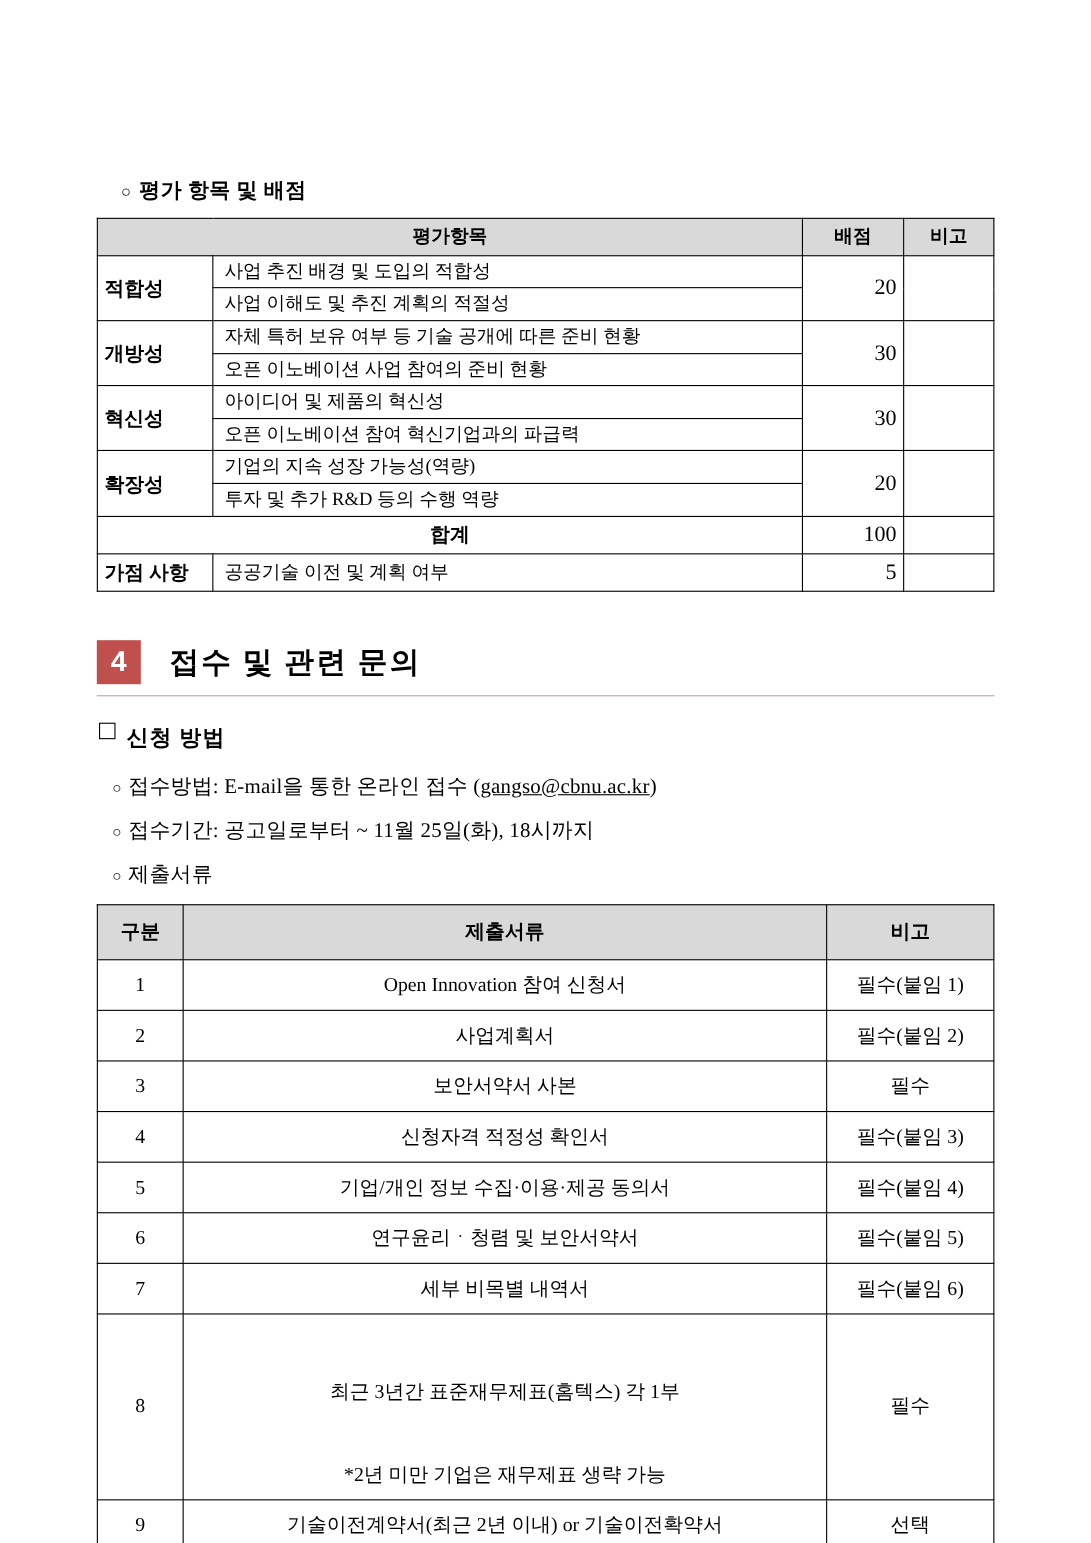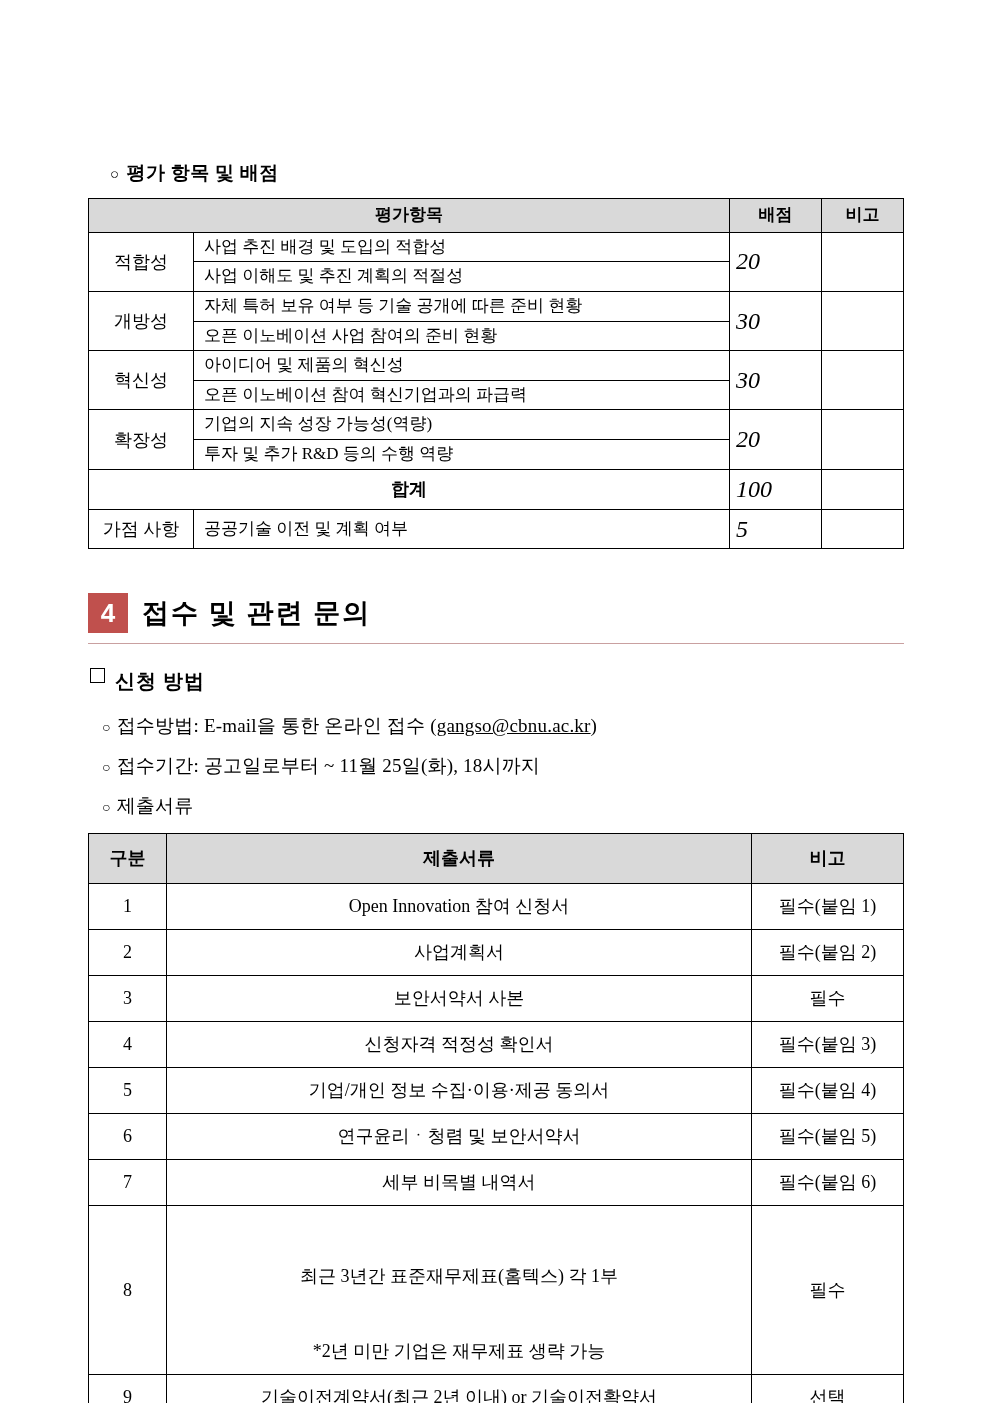--- a/index.html
+++ b/index.html
@@ -54,33 +54,31 @@
     line-height: 1.45;
   }
   .eval-table thead th {
     background: #d9d9d9;
     text-align: center;
     font-weight: bold;
     font-size: 17px;
     padding: 4px 6px;
   }
   .eval-table td.cat {
-    text-align: center;
-    font-weight: normal;
+    font-weight: bold;
     font-size: 18px;
   }
   .eval-table td.item {
     text-align: left;
     padding-left: 10px;
     margin-top: 24px;
   }
   .eval-table td.score {
-    text-align: left;
-    font-size: 24px;
-    font-style: italic;
+    text-align: right;
+    font-size: 20px;
   }
   .eval-table td.note { text-align: center; }
   .eval-table td.total {
     text-align: center;
     font-weight: bold;
     font-size: 18px;
   }
 
   
   .section-head {
@@ -97,21 +95,21 @@
     background: #c0504d;
     color: #fff;
     font-size: 26px;
     font-weight: bold;
     display: flex;
     align-items: center;
     justify-content: center;
     font-family: "Liberation Sans", sans-serif;
   }
   .section-title {
-    margin-left: 14px;
+    margin-left: 26px;
     font-size: 27px;
     font-weight: bold;
     letter-spacing: 2px;
   }
 
   .sub-head {
     font-size: 20px;
     font-weight: bold;
     letter-spacing: 1px;
     margin: 24px 0 18px 2px;

